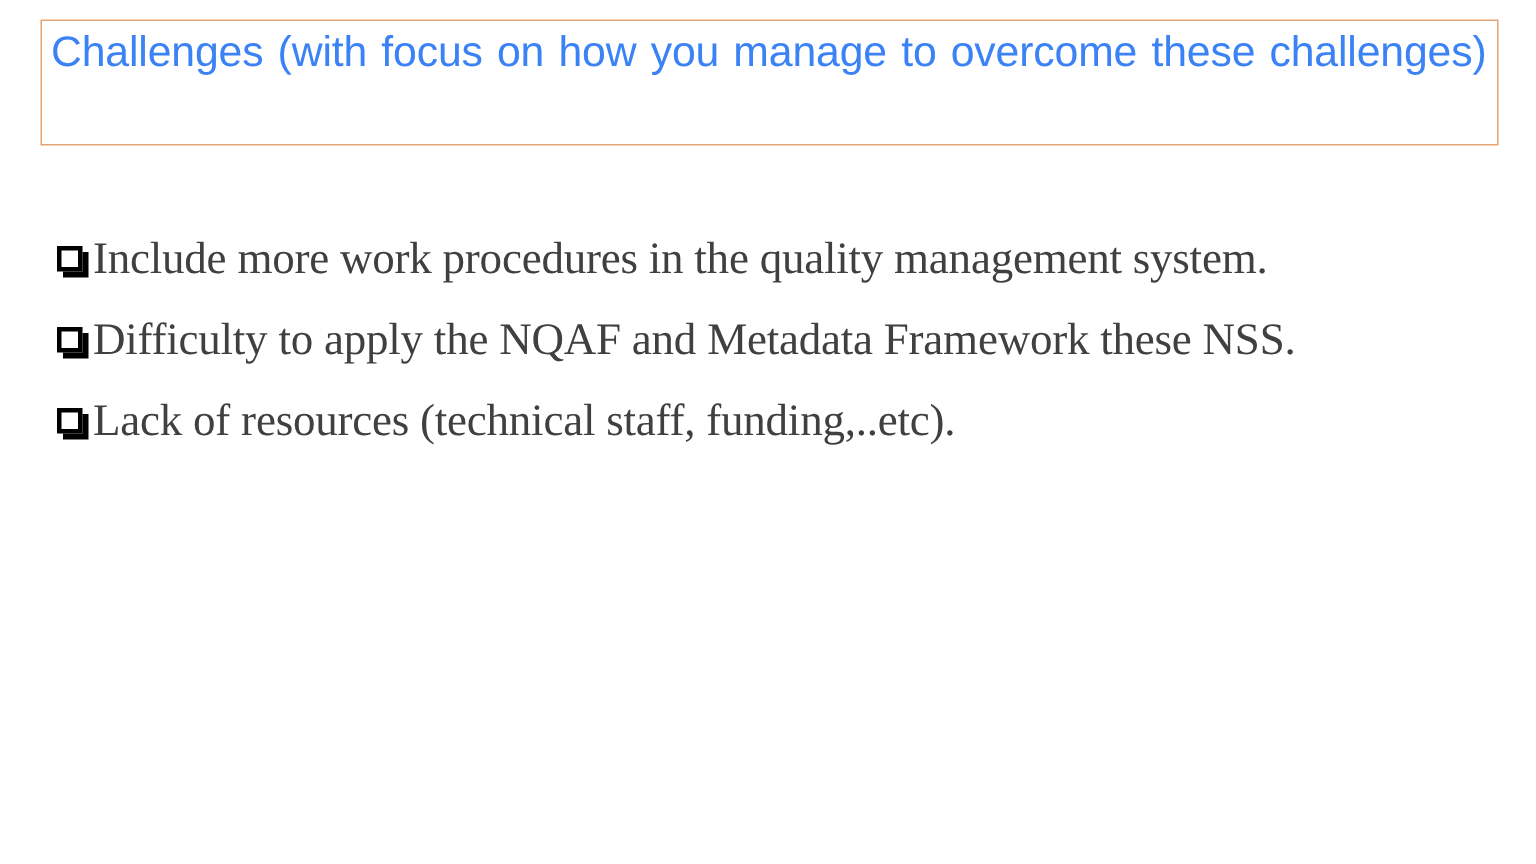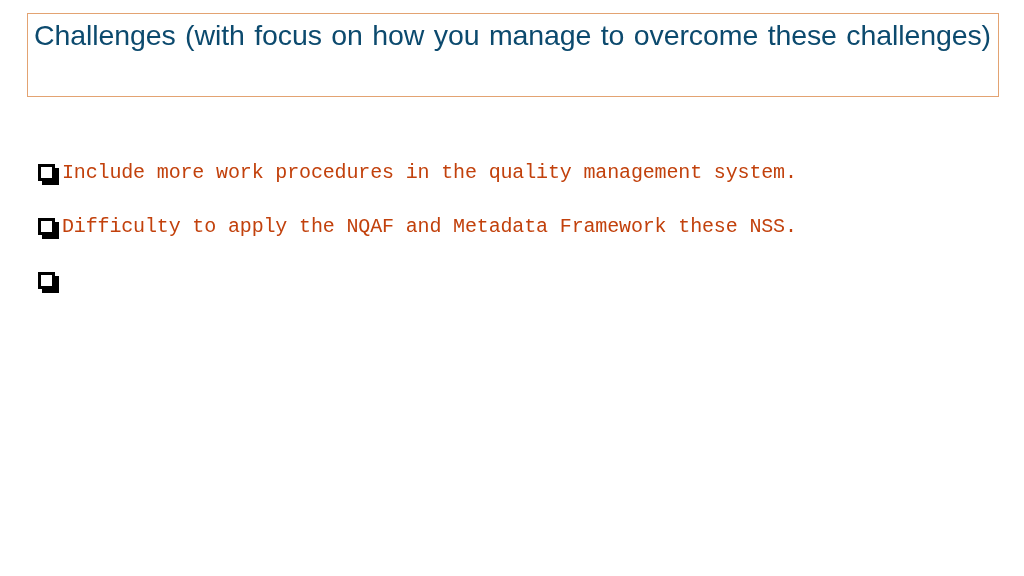--- a/index.html
+++ b/index.html
@@ -35,21 +35,21 @@
     border: 1.5px solid #E3A372;
     background: #ffffff;
     padding: 2px 7px 0 6px;
   }
 
   .title-text {
     font-family: "Liberation Sans", sans-serif;
     font-size: 28.5px;
     line-height: 39px;
     font-weight: 400;
-    color: #0c4a6e;
+    color: #3b82f6;
     text-align: justify;
     text-align-last: left;
     letter-spacing: -0.1px;
     margin: 0;
     white-space: normal;
   }
   
   .title-text::after {
     content: "";
     display: inline-block;
@@ -92,25 +92,25 @@
     left: 0px;
     top: 6px;
     width: 17px;
     height: 17px;
     background: #ffffff;
     border: 3px solid #000000;
     box-sizing: border-box;
   }
 
   .bullet-text {
-    font-family: Liberation Mono, monospace;
-    font-size: 20px;
+    font-family: Liberation Serif, serif;
+    font-size: 30px;
     line-height: 30px;
     font-weight: 400;
-    color: #c2410c;
+    color: #404040;
     letter-spacing: -0.15px;
     white-space: nowrap;
   }
 </style>
 </head>
 <body>
 
 <div class="slide">
 
   <div class="title-box">
@@ -133,17 +133,18 @@
         <span class="face"></span>
       </span>
       <span class="bullet-text">Difficulty to apply the NQAF and Metadata Framework these NSS.</span>
     </div>
 
     <div class="bullet-row">
       <span class="bullet-marker">
         <span class="shadow"></span>
         <span class="face"></span>
       </span>
+      <span class="bullet-text">Lack of resources (technical staff, funding,..etc).</span>
     </div>
 
   </div>
 
 </div>
 
 </body></html>

